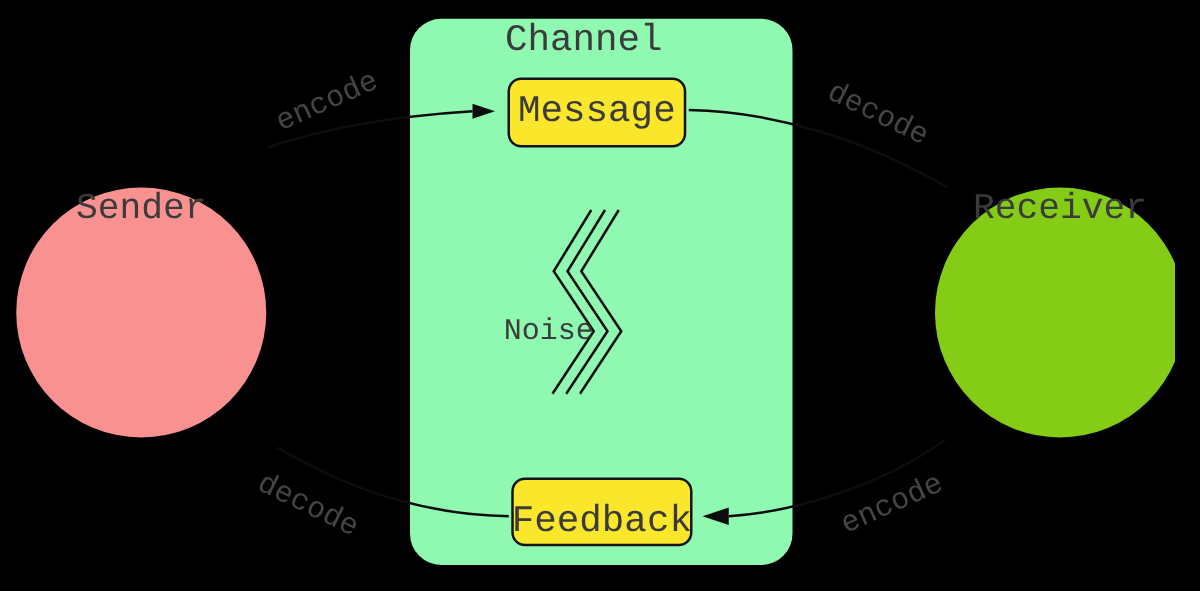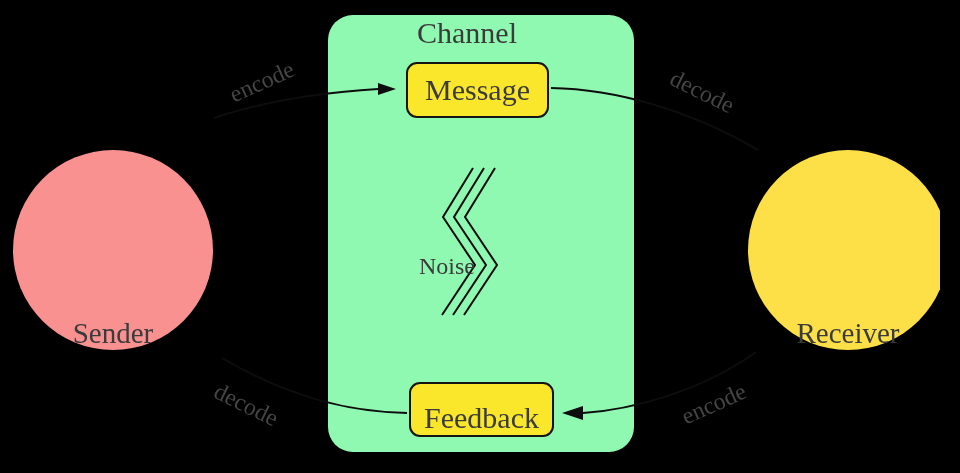--- a/index.html
+++ b/index.html
@@ -6,21 +6,21 @@
     margin: 0;
     padding: 0;
     background: #000000;
   }
   .stage {
     position: relative;
     width: 940px;
     height: 473px;
     background: #000000;
     overflow: hidden;
-    font-family: Liberation Serif, serif;
+    font-family: Liberation Mono, monospace;
   }
   
   .channel-rect {
     position: absolute;
     left: 328px;
     top: 15px;
     width: 306px;
     height: 437px;
     background: #8ff9b1;
     border-radius: 25px;
@@ -63,29 +63,29 @@
   }
   .node.message  { left: 406px; top: 62px;  width: 143px; height: 56px; align-items: center; }
   .node.feedback { left: 409px; top: 382px; width: 145px; height: 55px; align-items: flex-end; }
   
   .actor {
     position: absolute;
     width: 200px;
     height: 200px;
     border-radius: 50%;
     display: flex;
-    align-items: flex-end;
+    align-items: flex-start;
     justify-content: center;
     font-size: 29px;
     color: #3b3b3b;
     z-index: 3;
     white-space: nowrap;
   }
   .actor.sender   { left: 13px;  top: 150px; background: #f99191; }
-  .actor.receiver { left: 748px; top: 150px; background: #fde047; }
+  .actor.receiver { left: 748px; top: 150px; background: #84cc16; }
   
   .edge-label {
     position: absolute;
     font-size: 24px;
     color: #454545;
     white-space: nowrap;
     z-index: 3;
   }
   .edge-label.tl { left: 262px; top: 82px;  transform: translate(-50%,-50%) rotate(-24deg); }
   .edge-label.tr { left: 702px; top: 92px;  transform: translate(-50%,-50%) rotate(26deg); }

